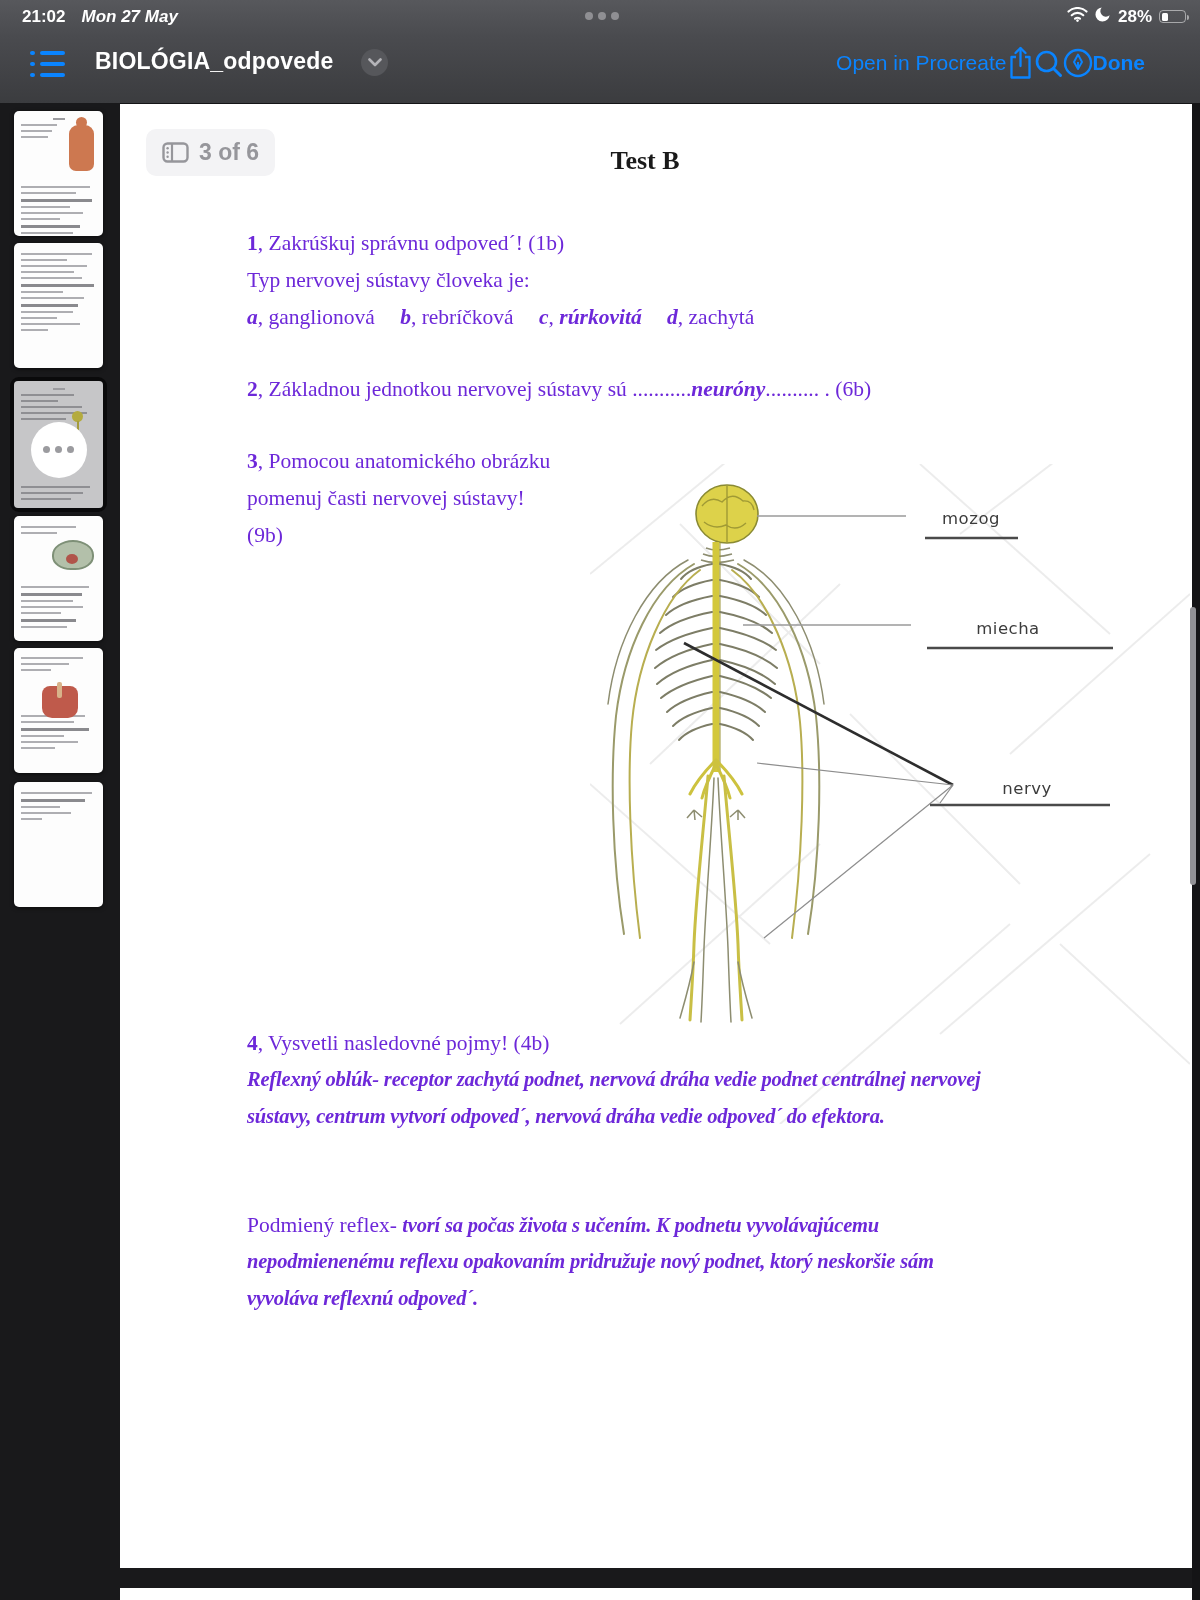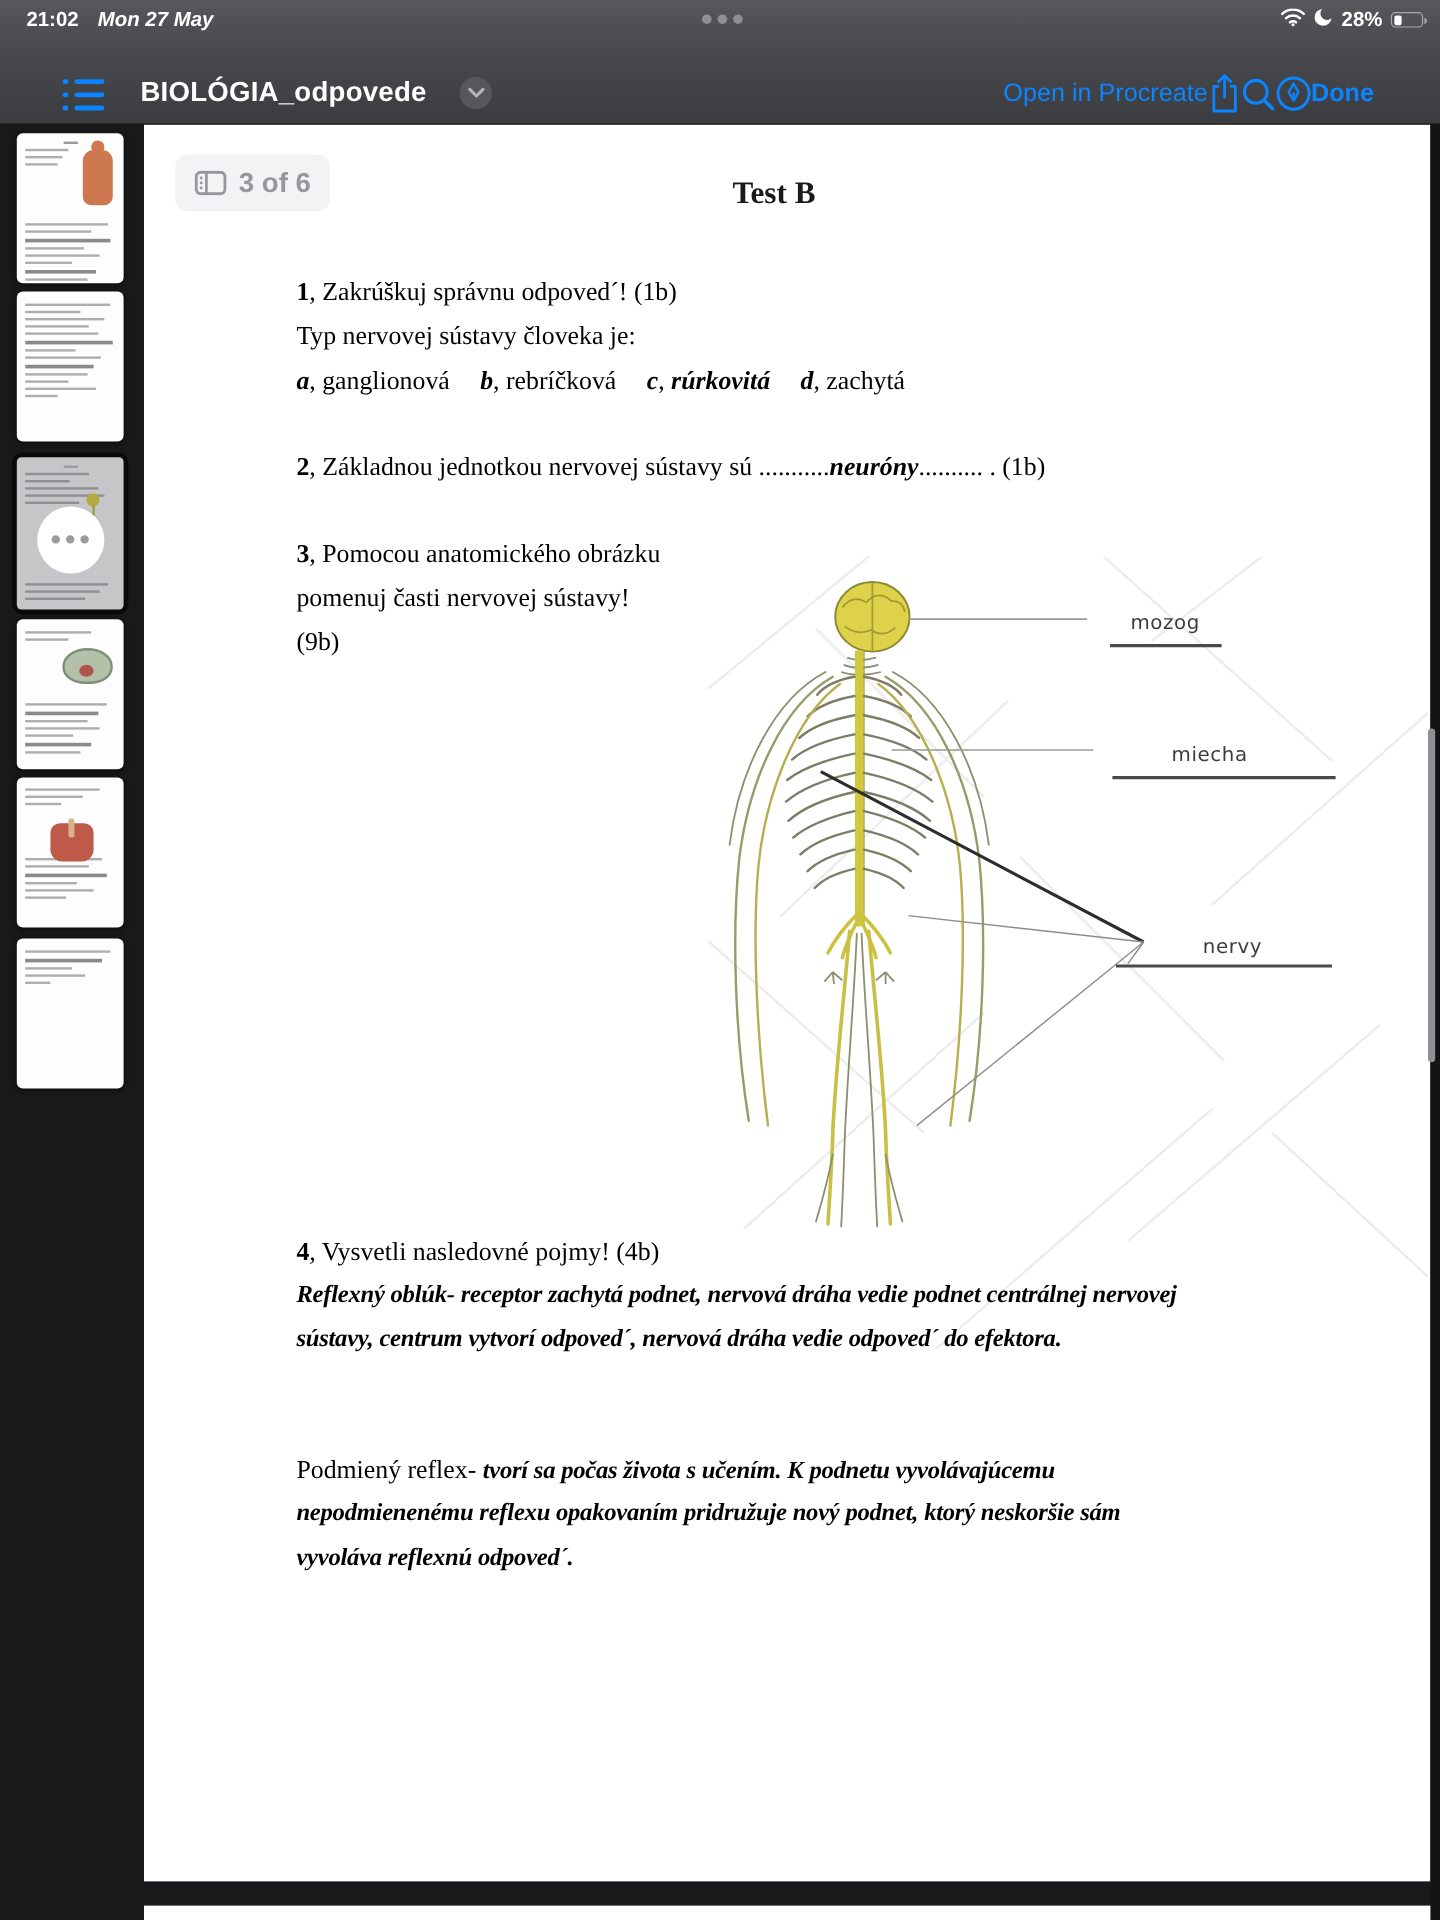--- a/index.html
+++ b/index.html
@@ -20,21 +20,21 @@
   .status-left .date { font-weight:600;font-style:italic; }
   .status-center { position:absolute; top:12px; left:585px; display:flex; gap:5px; }
   .status-center i { width:8px; height:8px; border-radius:50%; background:#8f8f93; display:block; }
   .status-right { position:absolute; top:6px; right:14px; display:flex; align-items:center; gap:7px;
     color:#fff; font-size:17px; font-weight:700; }
   .battery { position:relative; width:27px; height:13px; border:1.5px solid rgba(255,255,255,.5);
     border-radius:4px; display:flex; align-items:center; padding:1.5px; }
   .battery .fill { width:6px; height:8px; background:#fff; border-radius:1.5px; }
   .battery .tip { position:absolute; right:-4px; top:3.5px; width:2px; height:5px;
     background:rgba(255,255,255,.5); border-radius:0 2px 2px 0; }
-  .navrow { position:absolute; top:51px; left:0; right:0; height:60px;margin-left:22px; }
+  .navrow { position:absolute; top:36px; left:0; right:0; height:60px; }
   .list-btn { position:absolute; left:30px; top:12px; width:36px; height:32px; cursor:pointer; }
   .list-btn .row { position:absolute; left:0; width:36px; height:9px; }
   .list-btn .dot { position:absolute; left:0; top:2.5px; width:4.5px; height:4.5px; border-radius:50%; background:#0a84ff; }
   .list-btn .bar { position:absolute; left:10px; top:2.5px; width:25px; height:4.5px; border-radius:2.5px; background:#0a84ff; }
   .doc-title { position:absolute; left:95px; top:12px; color:#fff; font-size:23px; font-weight:700; letter-spacing:.2px; }
   .chev-btn { position:absolute; left:361px; top:13px; width:27px; height:27px; border-radius:50%;
     background:#56575b; display:flex; align-items:center; justify-content:center; cursor:pointer; }
   .nav-right { position:absolute; right:55px; top:10px; display:flex; align-items:center; }
   .blue-link { color:#0a84ff; font-size:21px; }
   .done { font-weight:700; }
@@ -74,21 +74,21 @@
   .next-page { position:absolute; left:120px; top:1588px; width:1072px; height:12px; background:#fff; }
   .right-strip { position:absolute; left:1192px; top:103px; width:8px; height:1497px; background:#141416; }
   .scrollbar { position:absolute; left:1190px; top:607px; width:6px; height:278px; background:#919195;
     border-radius:3px; cursor:grab; }
   .page-indicator { position:absolute; left:26px; top:25px; height:47px; display:flex; align-items:center;
     gap:10px; padding:0 16px; background:#f3f3f5; border-radius:10px; color:#96969b;
     font-size:23px; font-weight:700; cursor:pointer; }
   .doc-serif { font-family:"Liberation Serif","DejaVu Serif",serif; }
   .test-title { position:absolute; left:480px; top:42px; width:90px; text-align:center;
     font-size:26px; font-weight:700; }
-  .doc-line { position:absolute; left:127px; font-size:21.5px; white-space:nowrap; color:#000000; }
+  .doc-line { position:absolute; left:127px; font-size:21.5px; white-space:nowrap; color:#6d28d9; }
   .b { font-weight:700; }
   .bi { font-weight:700; font-style:italic; }
   .opt { margin-right:20px; }
   .ans-line { font-size:20.5px; letter-spacing:-.2px; }
   
   .figure { position:absolute; left:470px; top:360px; }
   .fig-label { font-family:"DejaVu Sans",sans-serif; font-size:16.5px; fill:#3c3c3c; letter-spacing:.5px; }
 </style>
 </head>
 <body>
@@ -298,21 +298,21 @@
     </div>
     <div class="doc-line" style="top:164px">Typ nervovej sústavy človeka je:</div>
     <div class="doc-line" style="top:201px">
       <span class="opt"><span class="bi">a</span><span>, ganglionová</span></span>
       <span class="opt"><span class="bi">b</span><span>, rebríčková</span></span>
       <span class="opt"><span class="bi">c</span><span>, </span><span class="bi">rúrkovitá</span></span>
       <span class="opt"><span class="bi">d</span><span>, zachytá</span></span>
     </div>
 
     <div class="doc-line" style="top:273px">
-      <span class="b">2</span><span>, Základnou jednotkou nervovej sústavy sú ...........</span><span class="bi">neuróny</span><span>.......... . (1b)</span>
+      <span class="b">2</span><span>, Základnou jednotkou nervovej sústavy sú ...........</span><span class="bi">neuróny</span><span>.......... . (6b)</span>
     </div>
 
     <div class="doc-line" style="top:345px">
       <span class="b">3</span><span>, Pomocou anatomického obrázku</span>
     </div>
     <div class="doc-line" style="top:382px">pomenuj časti nervovej sústavy!</div>
     <div class="doc-line" style="top:419px">(9b)</div>
 
     <svg class="figure" width="600" height="660" viewBox="0 0 600 660">
 

